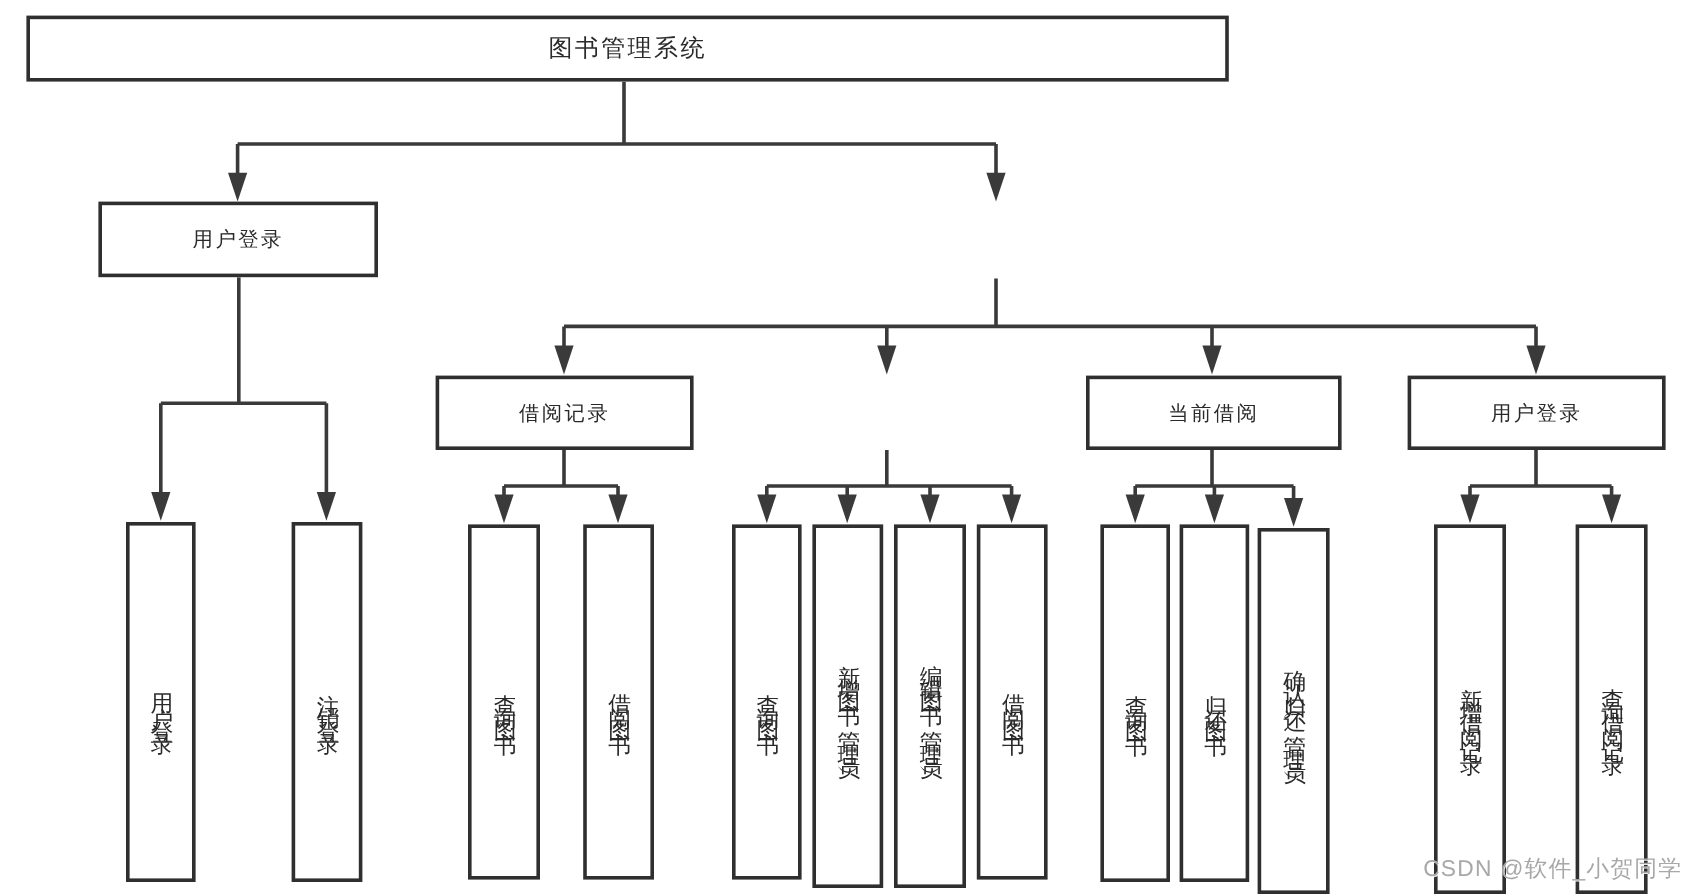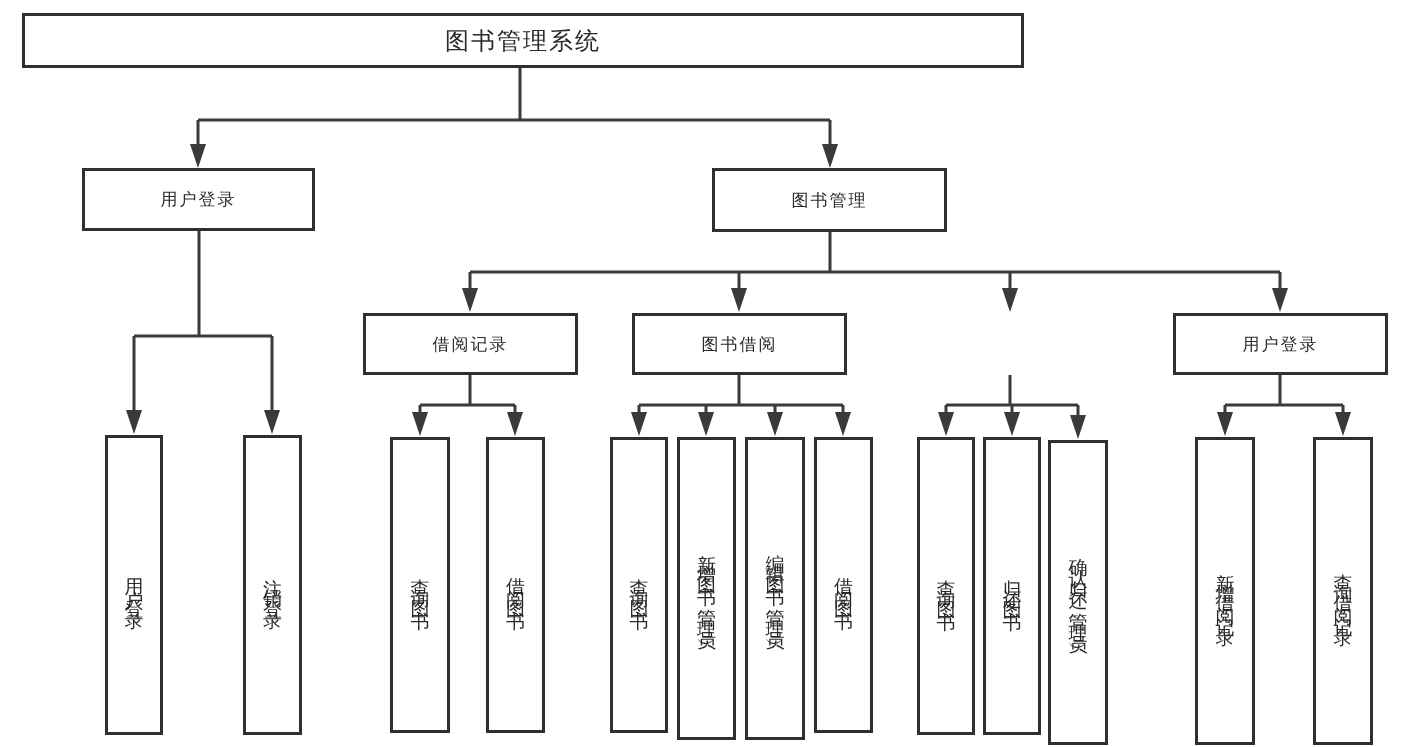--- a/index.html
+++ b/index.html
@@ -10,21 +10,21 @@
     background:var(--background,#ffffff);
     color:var(--text,#2a2a2a); overflow:hidden;
   }
   .stage > svg { position:absolute; left:0; top:0; }
   .box {
     position:absolute; background:#fff;
     border:3px solid var(--border,#2f2f2f);
     display:flex; align-items:center; justify-content:center;
   }
   .box.h span { font-size:17px; letter-spacing:2px; white-space:nowrap; }
-  .box.root span { font-size:24px; }
+  .box.root span { font-size:20px; }
   .box.v span {
     writing-mode:vertical-rl; text-orientation:mixed;
     font-size:19px; letter-spacing:11px; line-height:1.05; white-space:nowrap;
   }
   .watermark {
     position:absolute; left:1186px; top:711px;
     font-size:19px; letter-spacing:1px; white-space:nowrap;
     color:var(--watermark,#a8a8a8);
     text-shadow:1px 1px 0 rgba(255,255,255,.85);
   }
@@ -72,29 +72,26 @@
     <polygon class="arrowhead" points="1335,412 1351,412 1343,436"></polygon>
   </svg>
 
   <div class="box h root" style="left:22px;top:13px;width:1002px;height:55px">
     <span>图书管理系统</span>
   </div>
 
   <div class="box h" style="left:82px;top:168px;width:233px;height:63px">
     <span>用户登录</span>
   </div>
-  <div class="box h" style="left:712px;top:168px;width:235px;height:64px">
-    <span>图书管理</span>
-  </div>
 
   <div class="box h" style="left:363px;top:313px;width:215px;height:62px">
     <span>借阅记录</span>
   </div>
-  <div class="box h" style="left:632px;top:313px;width:215px;height:62px">
-    <span>图书借阅</span>
+  <div class="box h" style="left:905px;top:313px;width:213px;height:62px">
+    <span>当前借阅</span>
   </div>
   <div class="box h" style="left:1173px;top:313px;width:215px;height:62px">
     <span>用户登录</span>
   </div>
 
   <div class="box v" style="left:105px;top:435px;width:58px;height:300px">
     <span>用户登录</span>
   </div>
   <div class="box v" style="left:243px;top:435px;width:59px;height:300px">
     <span>注销登录</span>
@@ -130,14 +127,15 @@
     <span>确认归还（管理员）</span>
   </div>
 
   <div class="box v" style="left:1195px;top:437px;width:60px;height:308px">
     <span>新增借阅记录</span>
   </div>
   <div class="box v" style="left:1313px;top:437px;width:60px;height:308px">
     <span>查询借阅记录</span>
   </div>
 
+  <div class="watermark">CSDN @软件_小贺同学</div>
 
 </div>
 
 </body></html>

